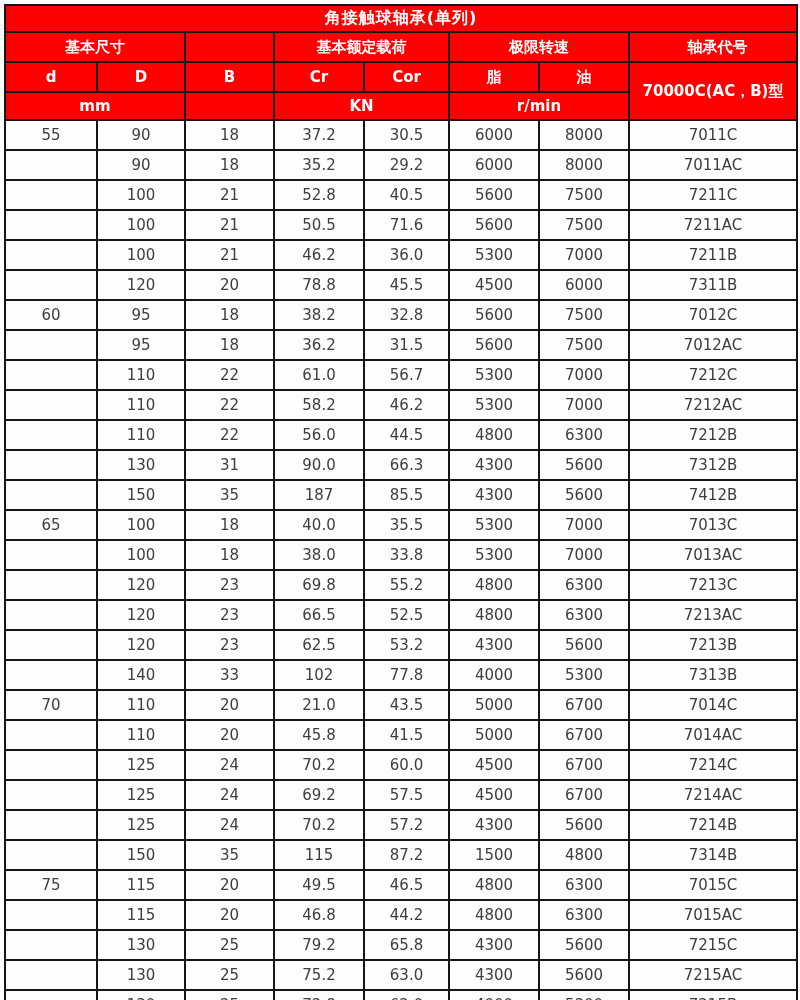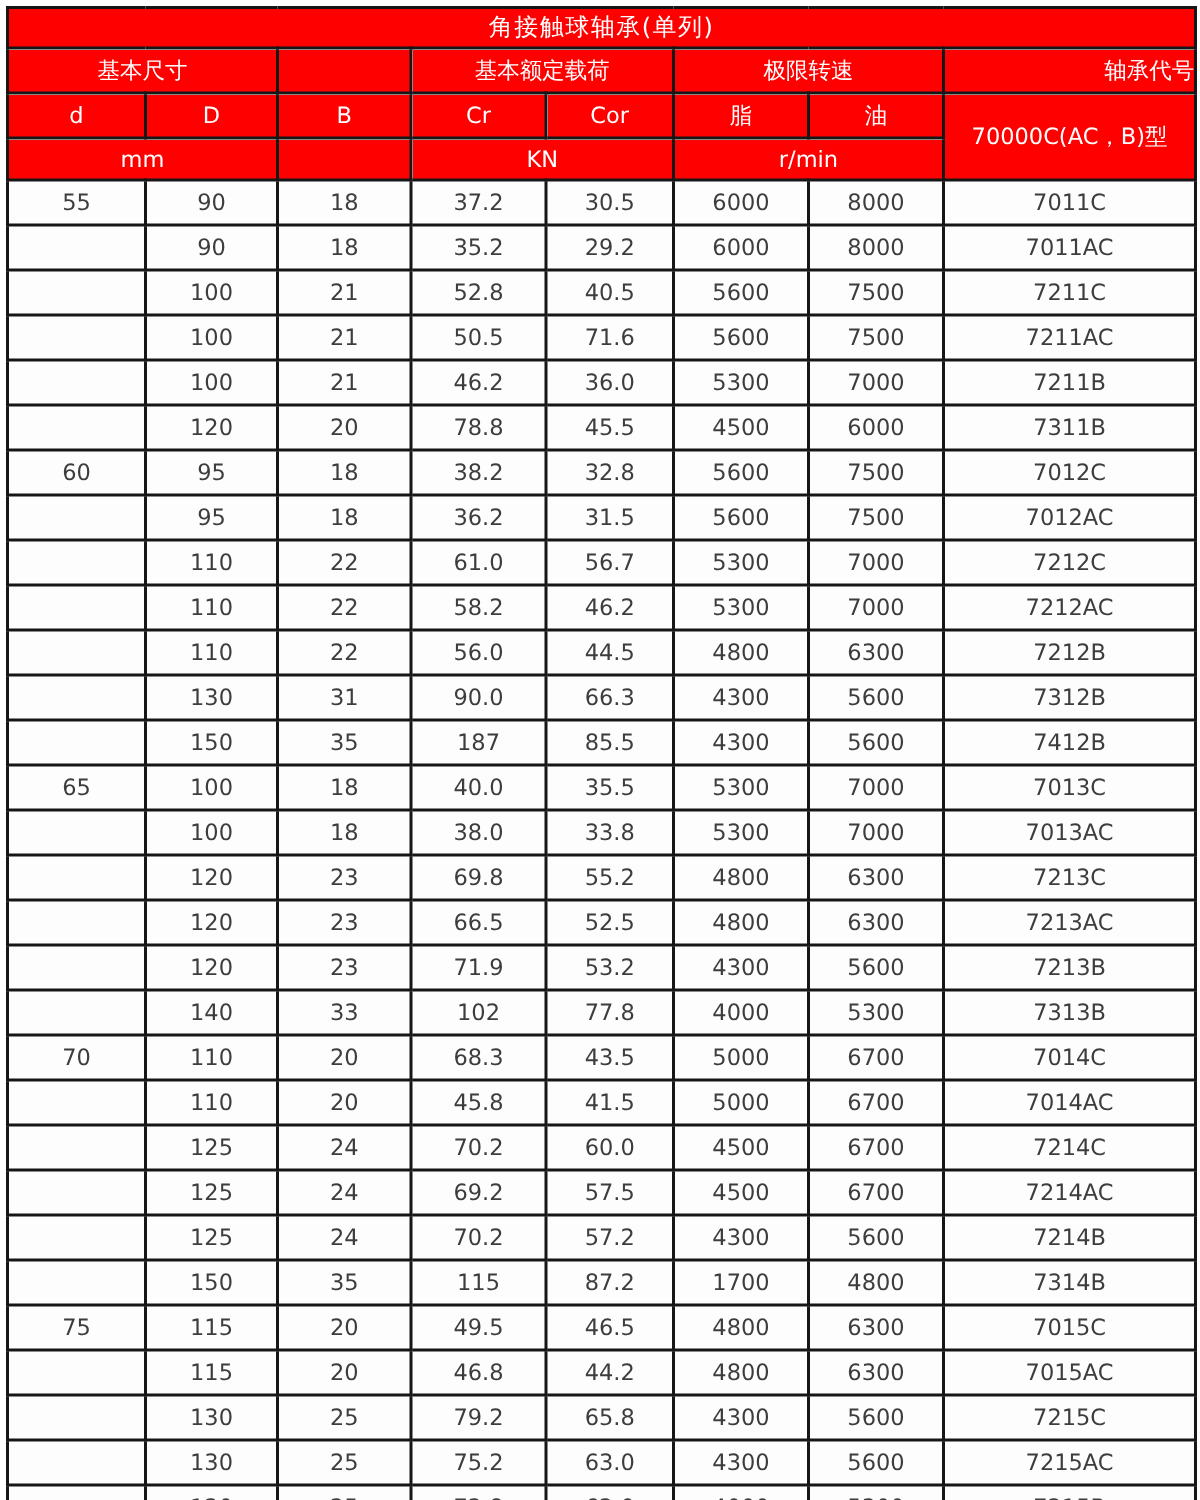--- a/index.html
+++ b/index.html
@@ -17,35 +17,35 @@
   }
   .bearing th, .bearing td {
     border: 2px solid var(--border, #161616);
     padding: 0;
     overflow: hidden;
     white-space: nowrap;
   }
   .bearing thead th {
     background: var(--header-bg, #fe0000);
     color: var(--header-text, #ffffff);
-    font-weight: normal;
+    font-weight: bold;
     font-size: 15px;
     height: 28px;
     text-align: center;
   }
   .bearing thead th.title-cell {
     font-size: 16px;
     height: 25px;
     letter-spacing: 1px;
   }
   .bearing thead tr.unit-row th {
     height: 26px;
   }
   .bearing thead th.left-align {
-    text-align: right;
+    text-align: center;
     padding-left: 9px;
   }
   .bearing tbody td {
     background: var(--cell-bg, #fdfdfd);
     color: var(--cell-text, #3d3d3d);
     font-size: 15px;
     font-weight: normal;
     text-align: center;
     height: 28px;
   }
@@ -260,41 +260,41 @@
         <td>66.5</td>
         <td>52.5</td>
         <td>4800</td>
         <td>6300</td>
         <td>7213AC</td>
       </tr>
       <tr>
         <td></td>
         <td>120</td>
         <td>23</td>
-        <td>71.9</td>
+        <td>62.5</td>
         <td>53.2</td>
         <td>4300</td>
         <td>5600</td>
         <td>7213B</td>
       </tr>
       <tr>
         <td></td>
         <td>140</td>
         <td>33</td>
         <td>102</td>
         <td>77.8</td>
         <td>4000</td>
         <td>5300</td>
         <td>7313B</td>
       </tr>
       <tr>
         <td>70</td>
         <td>110</td>
         <td>20</td>
-        <td>68.3</td>
+        <td>21.0</td>
         <td>43.5</td>
         <td>5000</td>
         <td>6700</td>
         <td>7014C</td>
       </tr>
       <tr>
         <td></td>
         <td>110</td>
         <td>20</td>
         <td>45.8</td>
@@ -332,21 +332,21 @@
         <td>4300</td>
         <td>5600</td>
         <td>7214B</td>
       </tr>
       <tr>
         <td></td>
         <td>150</td>
         <td>35</td>
         <td>115</td>
         <td>87.2</td>
-        <td>1700</td>
+        <td>1500</td>
         <td>4800</td>
         <td>7314B</td>
       </tr>
       <tr>
         <td>75</td>
         <td>115</td>
         <td>20</td>
         <td>49.5</td>
         <td>46.5</td>
         <td>4800</td>

